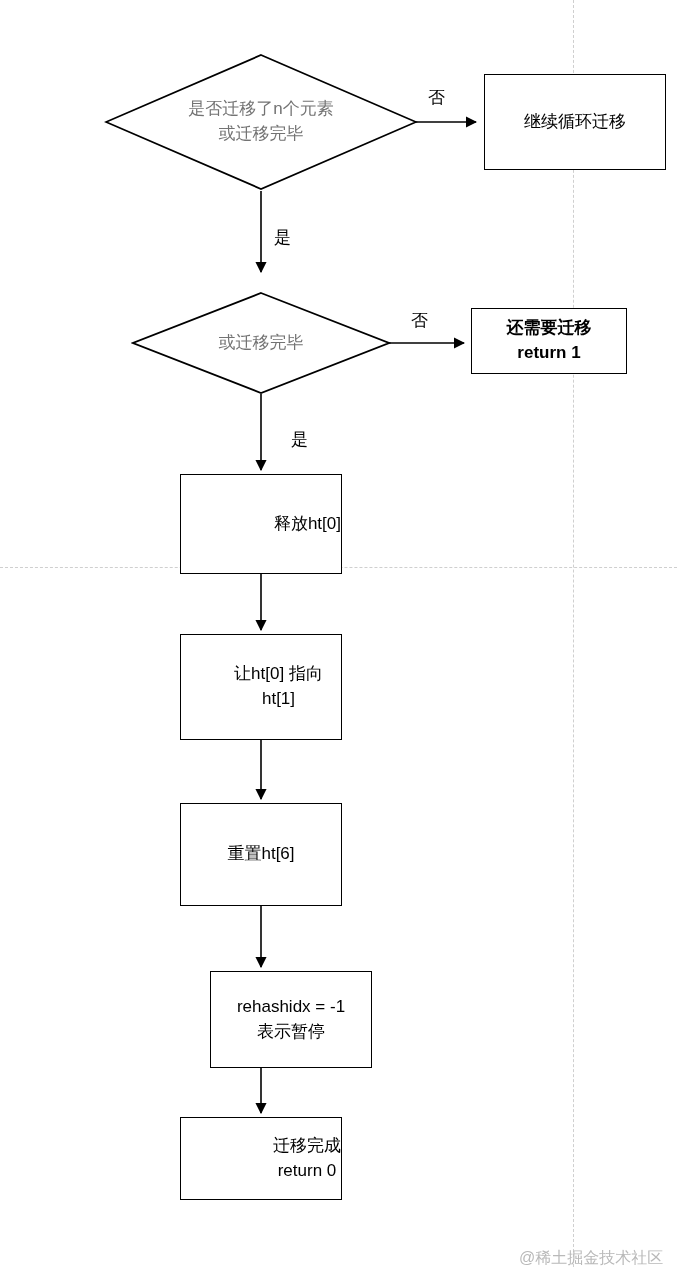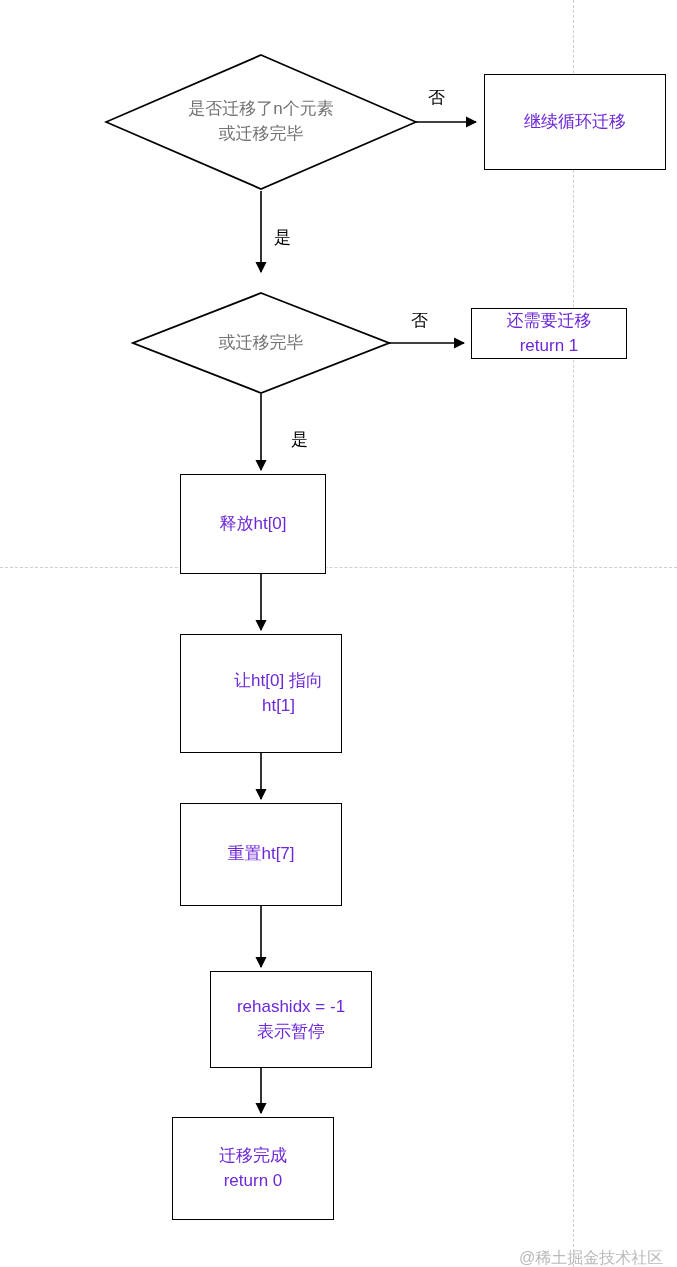--- a/index.html
+++ b/index.html
@@ -33,21 +33,21 @@
     height: 0;
     border-top: 1px dashed #cfcfcf;
   }
   .node {
     position: absolute;
     box-sizing: border-box;
     display: flex;
     align-items: center;
     justify-content: center;
     text-align: center;
-    color: #6d28d9;
+    color: #000000;
     font-size: 17px;
     line-height: 1.45;
     white-space: pre-line;
   }
   .rect {
     border: 1.6px solid #000000;
     background: #ffffff;
   }
   .diamond-wrap {
     position: absolute;
@@ -139,44 +139,44 @@
     <span>继续循环迁移</span>
   </div>
 
   <div class="diamond-wrap" style="left:131px; top:291px; width:260px; height:104px;">
     <svg class="diamond-shape" viewBox="0 0 260 104" preserveAspectRatio="none">
       <polygon points="130,2 258,52 130,102 2,52" fill="#ffffff" stroke="#000000" stroke-width="1.8" vector-effect="non-scaling-stroke"></polygon>
     </svg>
     <div class="diamond-label">或迁移完毕</div>
   </div>
 
-  <div class="node rect" style="left:471px; top:308px; width:156px; height:51px;">
+  <div class="node rect" style="left:471px; top:308px; width:156px; height:66px;font-weight:bold;">
     <span>还需要迁移
 return 1</span>
   </div>
 
-  <div class="node rect" style="left:180px; top:474px; width:146px; height:100px;">
+  <div class="node rect" style="left:180px; top:474px; width:162px; height:100px;justify-content:flex-end;">
     <span>释放ht[0]</span>
   </div>
 
-  <div class="node rect" style="left:180px; top:634px; width:162px; height:119px;padding-left:35px;">
+  <div class="node rect" style="left:180px; top:634px; width:162px; height:106px;padding-left:35px;">
     <span>让ht[0] 指向
 ht[1]</span>
   </div>
 
   <div class="node rect" style="left:180px; top:803px; width:162px; height:103px;">
-    <span>重置ht[7]</span>
+    <span>重置ht[6]</span>
   </div>
 
   <div class="node rect" style="left:180px; top:971px; width:162px; height:97px;margin-left:30px;">
     <span>rehashidx = -1
 表示暂停</span>
   </div>
 
-  <div class="node rect" style="left:172px; top:1117px; width:162px; height:103px;">
+  <div class="node rect" style="left:180px; top:1117px; width:162px; height:83px;justify-content:flex-end;">
     <span>迁移完成
 return 0</span>
   </div>
 
   <div class="edge-label" style="left:428px; top:86px;">否</div>
   <div class="edge-label" style="left:274px; top:226px;">是</div>
   <div class="edge-label" style="left:411px; top:309px;">否</div>
   <div class="edge-label" style="left:291px; top:428px;">是</div>
 
   <div class="watermark" style="left:519px; top:1248px;">@稀土掘金技术社区</div>

